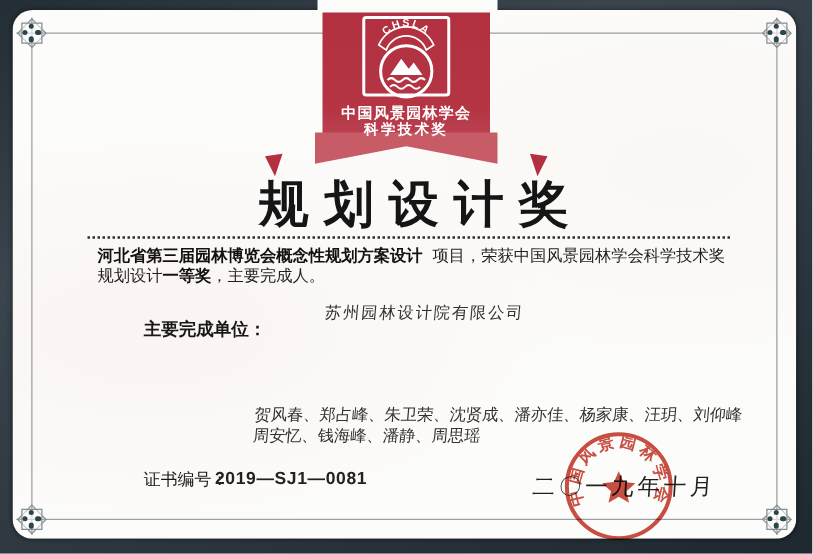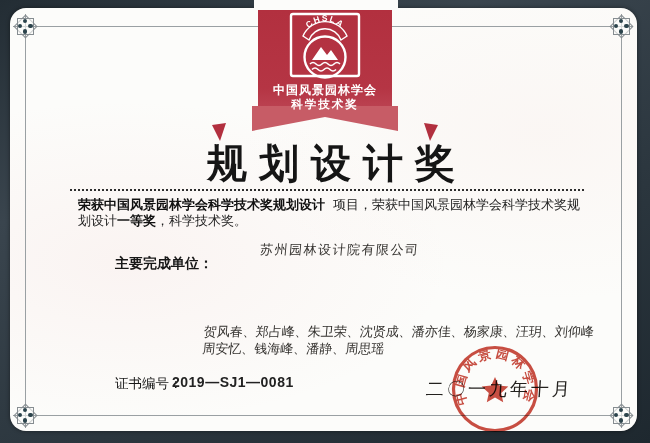--- a/index.html
+++ b/index.html
@@ -118,21 +118,21 @@
     <path d="M110,64 q3,-3 6,0 t6,0 t6,0 t6,0 t6,0" fill="none" stroke="#ffffff" stroke-width="1.6"></path>
     <path d="M112,69.5 q3,-3 6,0 t6,0 t6,0 t6,0" fill="none" stroke="#ffffff" stroke-width="1.6"></path>
     <text x="125" y="94" text-anchor="middle" font-family="Liberation Serif, serif" font-size="12" font-weight="bold" fill="#ffffff" letter-spacing="1">中国风景园林学会</text>
     <text x="125" y="107.5" text-anchor="middle" font-family="Liberation Serif, serif" font-size="11.5" font-weight="bold" fill="#ffffff" letter-spacing="2">科学技术奖</text>
   </svg>
 
   <div class="title">规划设计奖</div>
   <div class="dotline"></div>
 
   <div class="para">
-    <span class="b-sans">荣获中国风景园林学会科学技术奖规划设计</span><span class="mid-gap">项目，荣获中国风景园林学会科学技术奖规划设计</span><span class="b-sans">一等奖</span><span>，科学技术奖。</span>
+    <span class="b-sans">河北省第三届园林博览会概念性规划方案设计</span><span class="mid-gap">项目，荣获中国风景园林学会科学技术奖规划设计</span><span class="b-sans">一等奖</span><span>，主要完成人。</span>
   </div>
 
   <div class="row-label unit-label">主要完成单位：</div>
   <div class="unit-value hand">苏州园林设计院有限公司</div>
 
   <div class="people-lines hand">
     <div>贺风春、郑占峰、朱卫荣、沈贤成、潘亦佳、杨家康、汪玥、刘仰峰</div>
     <div>周安忆、钱海峰、潘静、周思瑶</div>
   </div>
 

